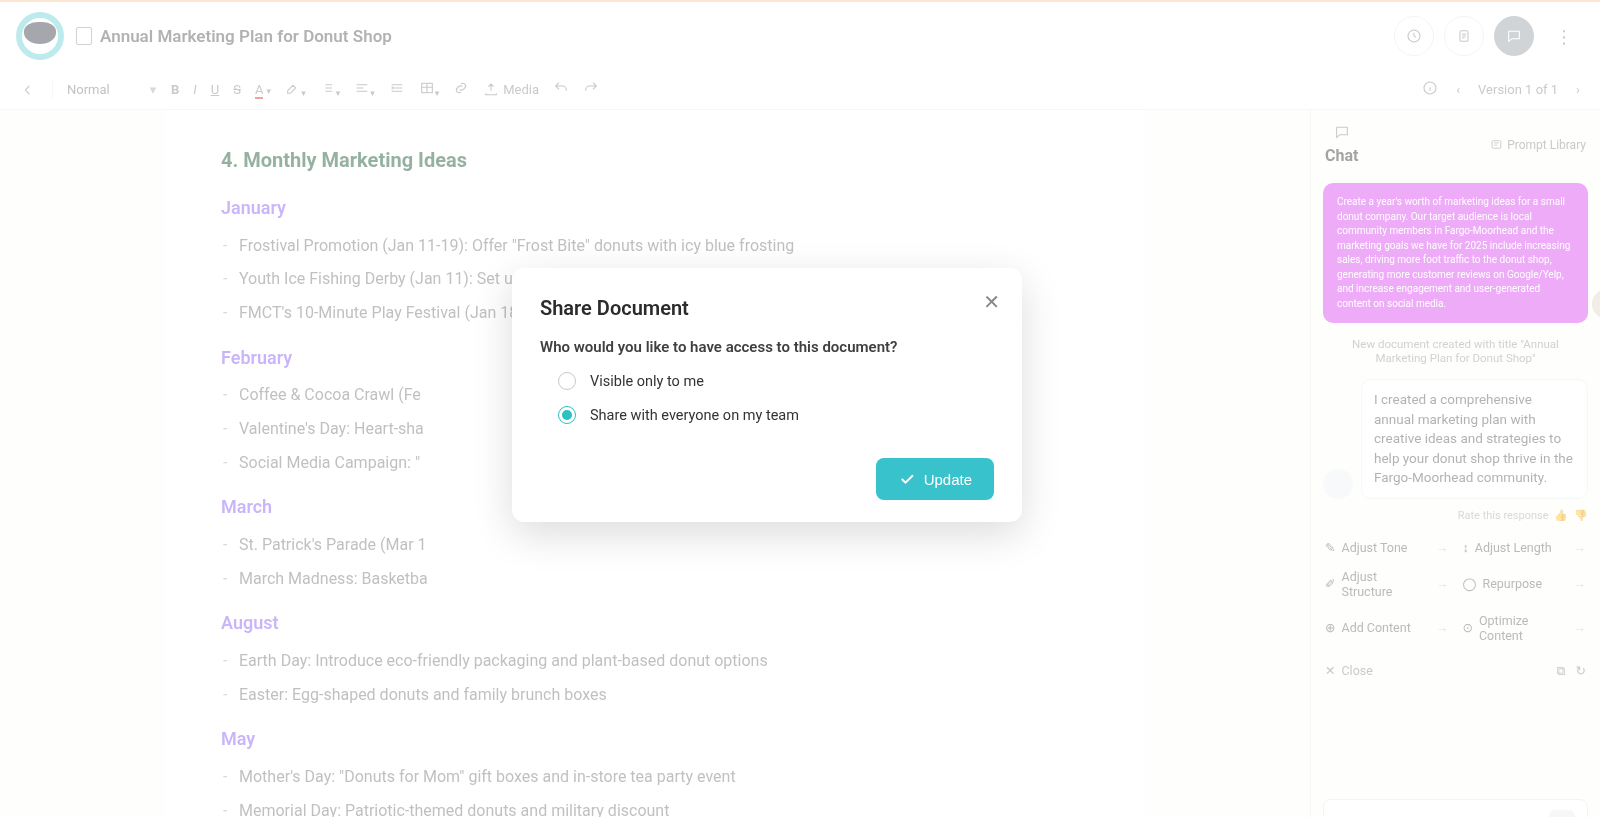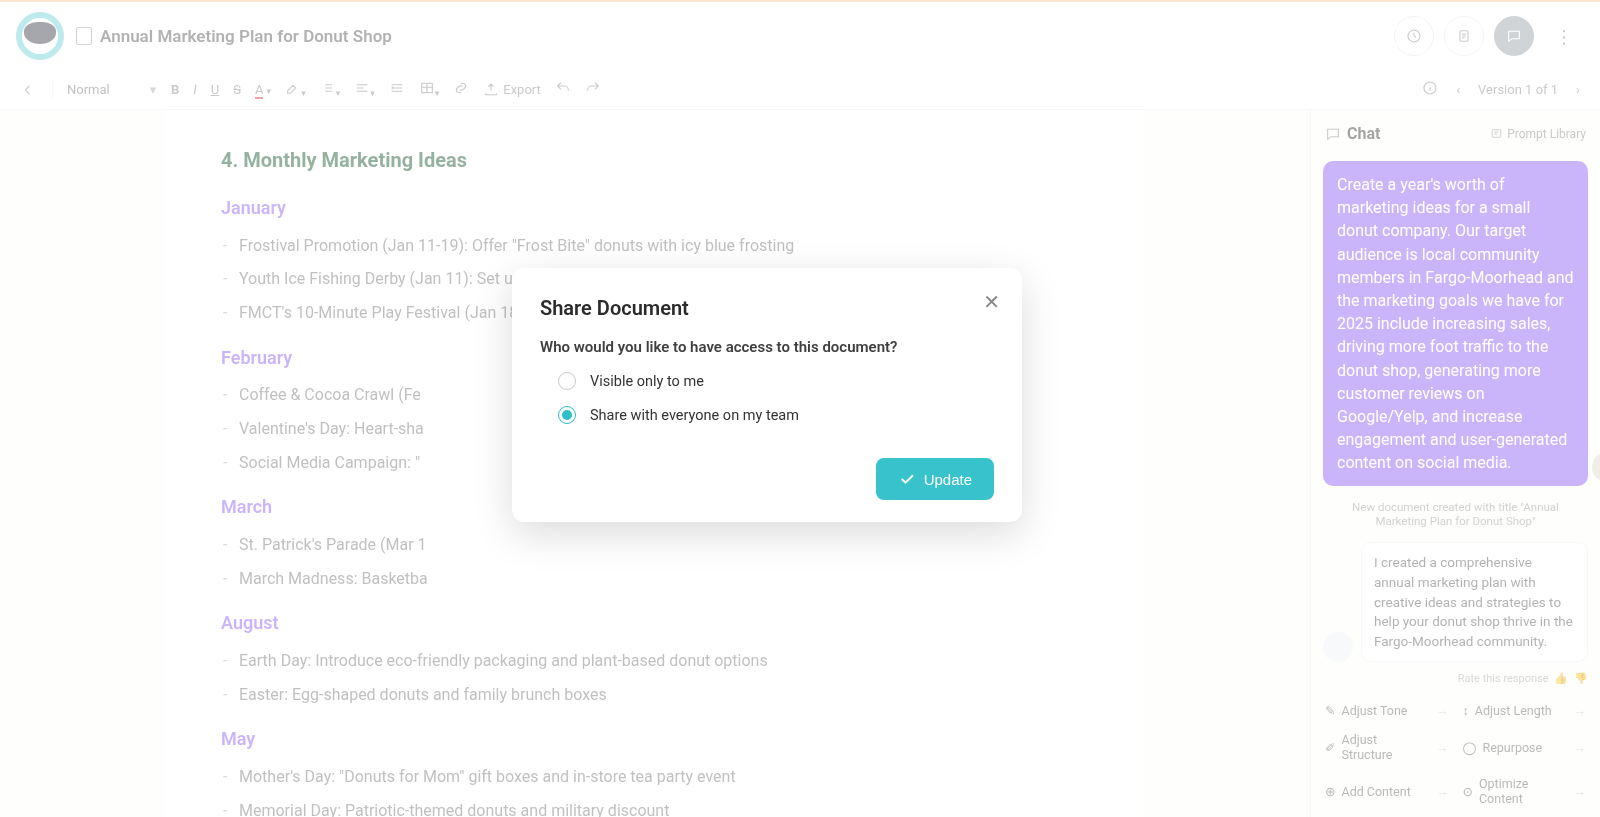--- a/index.html
+++ b/index.html
@@ -162,33 +162,33 @@
   .chat-header {
     display:flex;
     align-items:center;
     justify-content:space-between;
     padding:4px 2px 8px;
   }
   .chat-title {
     font-weight:700;
     font-size:16px;
     color:#333;
-    display:flex; align-items:center; gap:6px;
+    display:flex; align-items:center; gap:6px;flex-direction:column;
   }
   .prompt-lib {
     font-size:12px;
     color:#888;
     display:flex; align-items:center; gap:4px;
   }
   .user-bubble {
-    background:#8b5cf6;
+    background:#d946ef;
     color:#fff;
     padding:12px 14px;
     border-radius:10px;
-    font-size:16px;
+    font-size:10px;
     line-height:1.45;
     position:relative;
   }
   .user-avatar {
     width:30px; height:30px;
     border-radius:50%;
     background:#e5d7c9;
     position:absolute;
     right:-34px;
     bottom:4px;
@@ -431,21 +431,21 @@
   </div>
   <div class="tb-btn">
     <svg class="svg-ic" viewBox="0 0 24 24">
         <path d="M10 14a4 4 0 005.66 0l2-2a4 4 0 10-5.66-5.66M14 10a4 4 0 00-5.66 0l-2 2a4 4 0 105.66 5.66"></path>
       </svg>
   </div>
   <div class="tb-btn" style="display:flex;align-items:center;gap:4px;">
     <svg class="svg-ic" viewBox="0 0 24 24">
         <path d="M12 3v10M8 7l4-4 4 4M4 17v2h16v-2"></path>
       </svg>
-    <span>Export</span>
+    <span>Media</span>
   </div>
   <div class="tb-btn">
     <svg class="svg-ic" viewBox="0 0 24 24">
         <path d="M9 14l-5-5 5-5M4 9h10a6 6 0 016 6v1"></path>
       </svg>
   </div>
   <div class="tb-btn">
     <svg class="svg-ic" viewBox="0 0 24 24">
         <path d="M15 14l5-5-5-5M20 9H10a6 6 0 00-6 6v1"></path>
       </svg>

